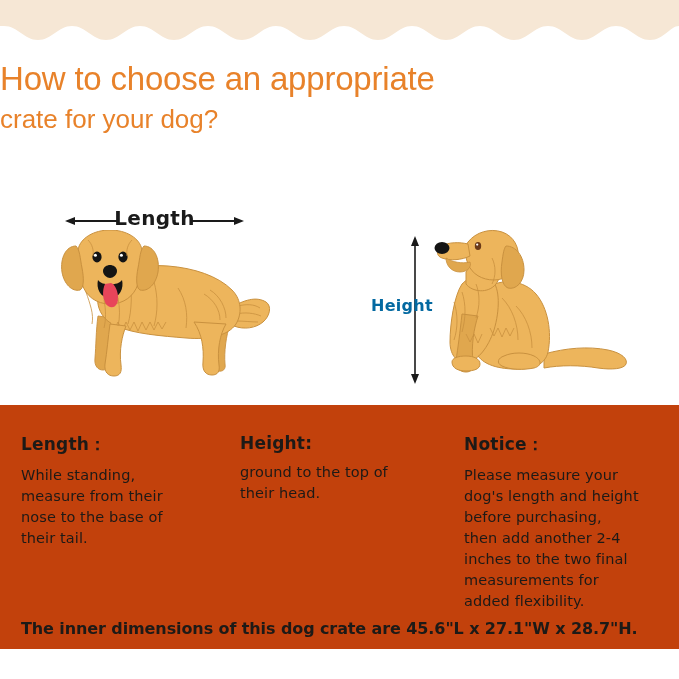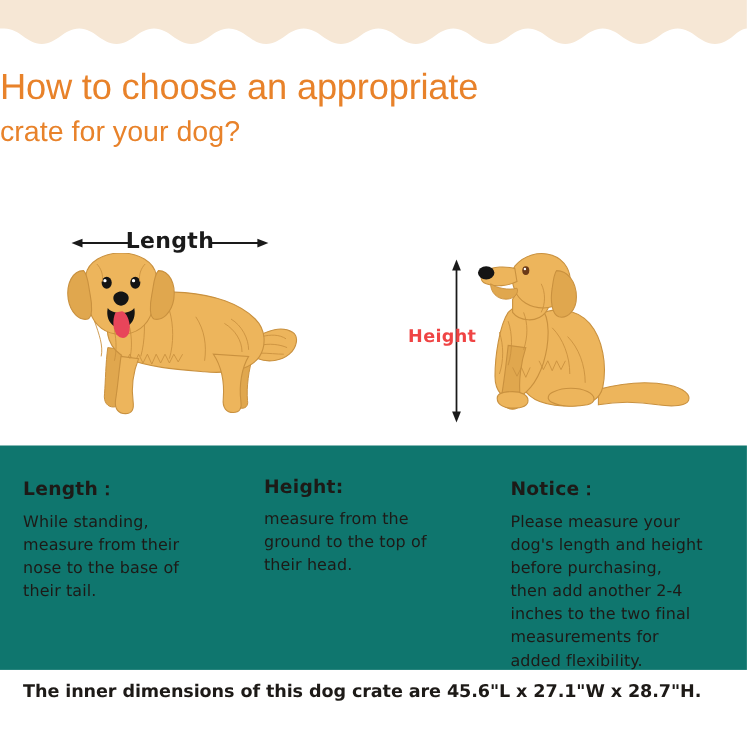--- a/index.html
+++ b/index.html
@@ -99,21 +99,21 @@
   }
   #height-measure .mlabel {
     position: absolute;
     left: 0;
     top: 62px;
     width: 78px;
     text-align: right;
     font-family: "DejaVu Sans", sans-serif;
     font-size: 16px;
     font-weight: bold;
-    color: #ef4444;
+    color: #0369a1;
     letter-spacing: 0.3px;
   }
   #height-measure svg {
     position: absolute;
     left: 50px;
     top: 0;
   }
 
   #dog-standing {
     position: absolute;
@@ -125,22 +125,22 @@
     left: 432px;
     top: 38px;
   }
 
   
   #lower {
     position: absolute;
     left: 0;
     top: 405px;
     width: 679px;
-    height: 204px;
-    background: #0f766e;
+    height: 244px;
+    background: #c2410c;
   }
 
   #columns {
     position: absolute;
     left: 0;
     top: 0;
     width: 679px;
     height: 195px;
   }
   .col {
@@ -376,21 +376,20 @@
           <span class="bl">While standing,</span>
           <span class="bl">measure from their</span>
           <span class="bl">nose to the base of</span>
           <span class="bl">their tail.</span>
         </div>
       </div>
 
       <div class="col" id="col-height">
         <div class="col-heading">Height:</div>
         <div class="col-body">
-          <span class="bl">measure from the</span>
           <span class="bl">ground to the top of</span>
           <span class="bl">their head.</span>
         </div>
       </div>
 
       <div class="col" id="col-notice">
         <div class="col-heading">Notice：</div>
         <div class="col-body">
           <span class="bl">Please measure your</span>
           <span class="bl">dog's length and height</span>

